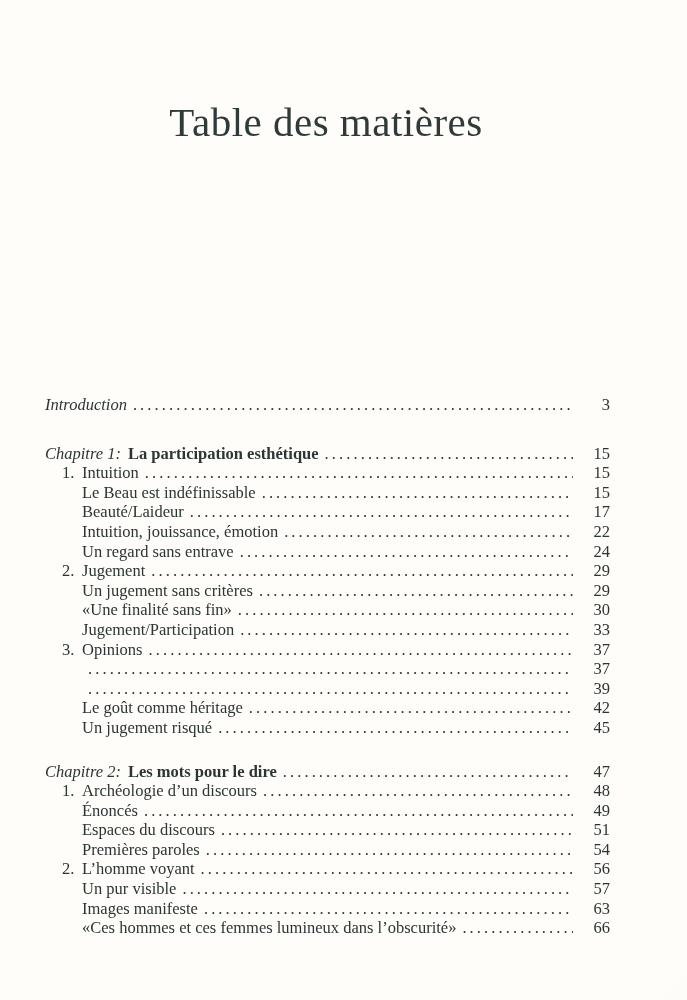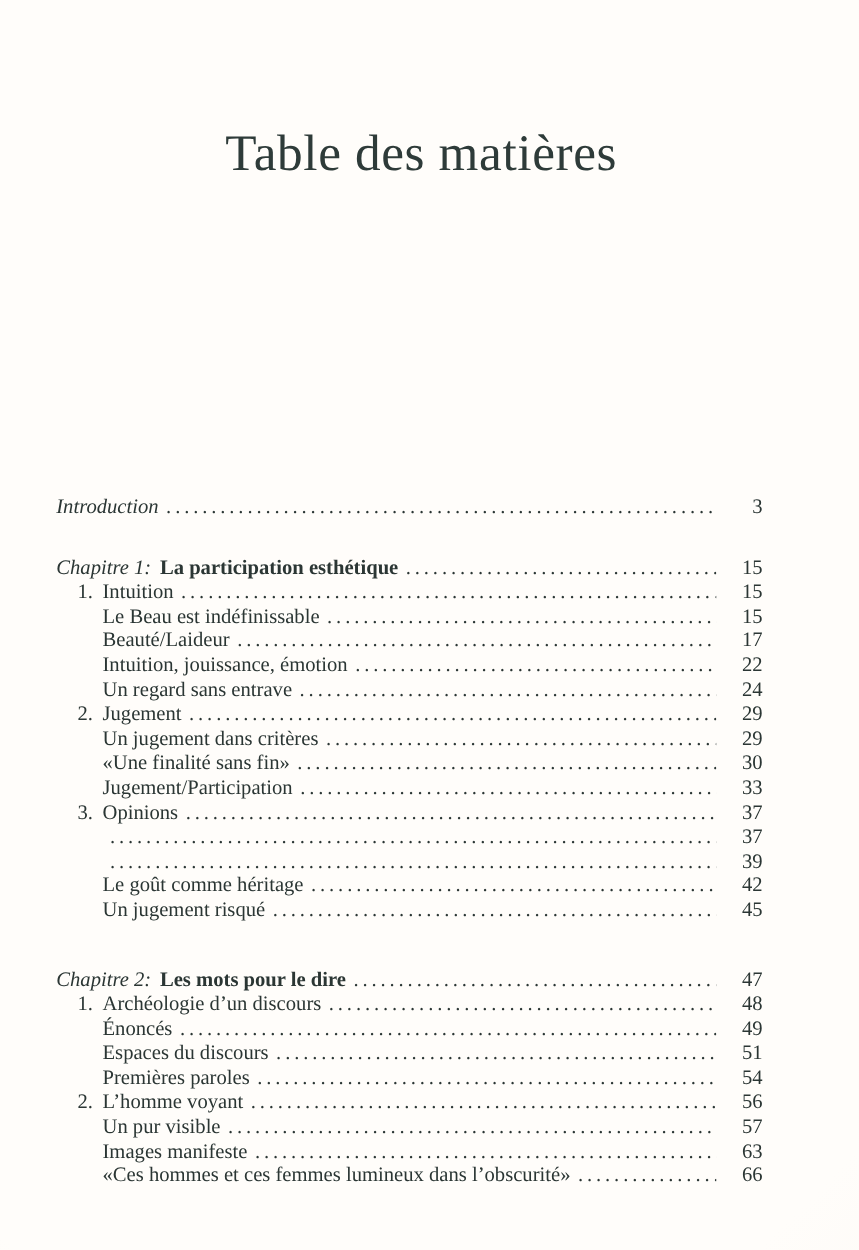--- a/index.html
+++ b/index.html
@@ -16,21 +16,21 @@
     position: absolute;
     inset: 0;
     background: radial-gradient(145% 125% at 45% 42%,
                 rgba(255,253,250,1) 55%,
                 rgba(250,244,239,1) 88%,
                 rgba(244,237,231,1) 100%);
   }
   .page-title {
     position: absolute;
     top: 98px;
-    left: 12px;
+    left: 1px;
     width: 650px;
     text-align: center;
     font-size: 41px;
     font-weight: normal;
     letter-spacing: 0.5px;
     margin: 0;
     color: #2e3b39;
   }
   .toc {
     position: absolute;
@@ -39,21 +39,21 @@
     width: 565px;
     font-size: 16.5px;
   }
   .row {
     display: flex;
     align-items: baseline;
     line-height: 19.6px;
     white-space: nowrap;
   }
   .row.chapter { margin-top: 29px; }
-  .row.chapter.later { margin-top: 36px; }
+  .row.chapter.later { margin-top: 24px; }
   .row.numbered { padding-left: 17px; }
   .row.sub { padding-left: 37px; }
   .num { flex: none; width: 20px; }
   .it { font-style: italic; }
   .bold { font-weight: bold; margin-left: 7px; }
   .label { flex: none; }
   .leader {
     flex: 1 1 auto;
     overflow: hidden;
     letter-spacing: 3.1px;
@@ -112,21 +112,21 @@
       <span class="leader">..............................................................................................................</span>
       <span class="page-num">24</span>
     </div>
     <div class="row numbered">
       <span class="num">2.</span>
       <span class="label">Jugement</span>
       <span class="leader">..............................................................................................................</span>
       <span class="page-num">29</span>
     </div>
     <div class="row sub">
-      <span class="label">Un jugement dans critères</span>
+      <span class="label">Un jugement sans critères</span>
       <span class="leader">..............................................................................................................</span>
       <span class="page-num">29</span>
     </div>
     <div class="row sub">
       <span class="label">«Une finalité sans fin»</span>
       <span class="leader">..............................................................................................................</span>
       <span class="page-num">30</span>
     </div>
     <div class="row sub">
       <span class="label">Jugement/Participation</span>

